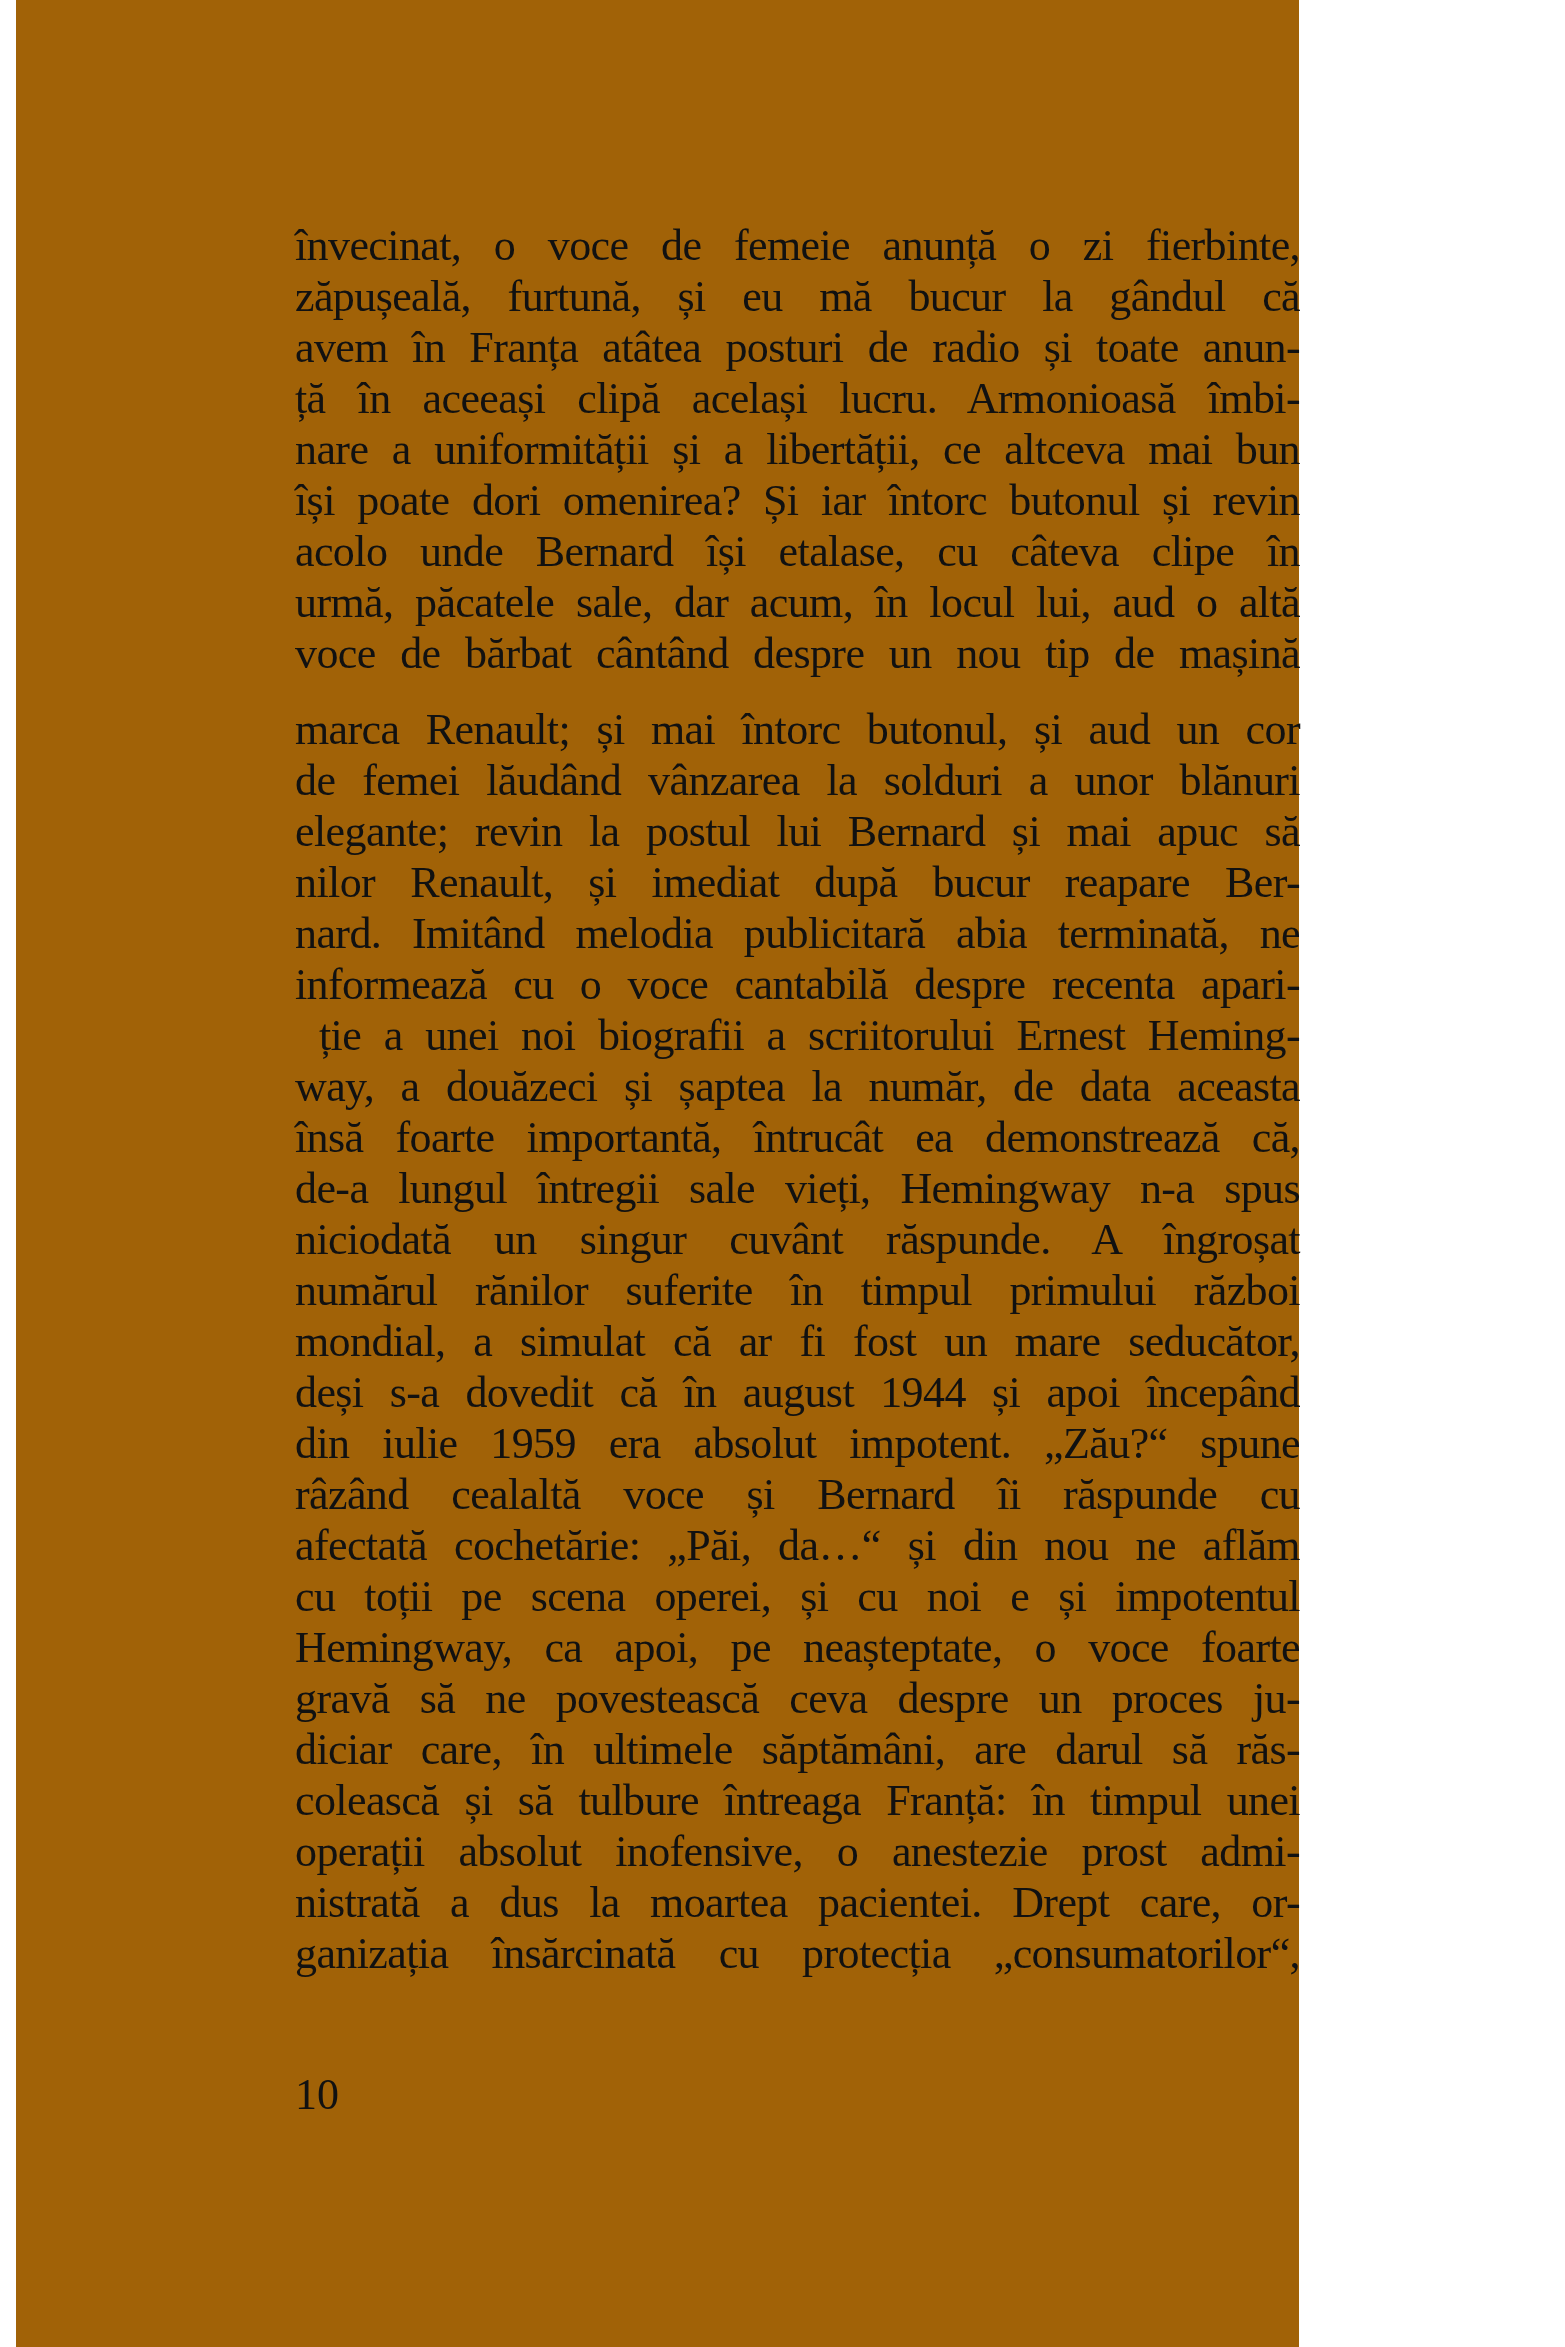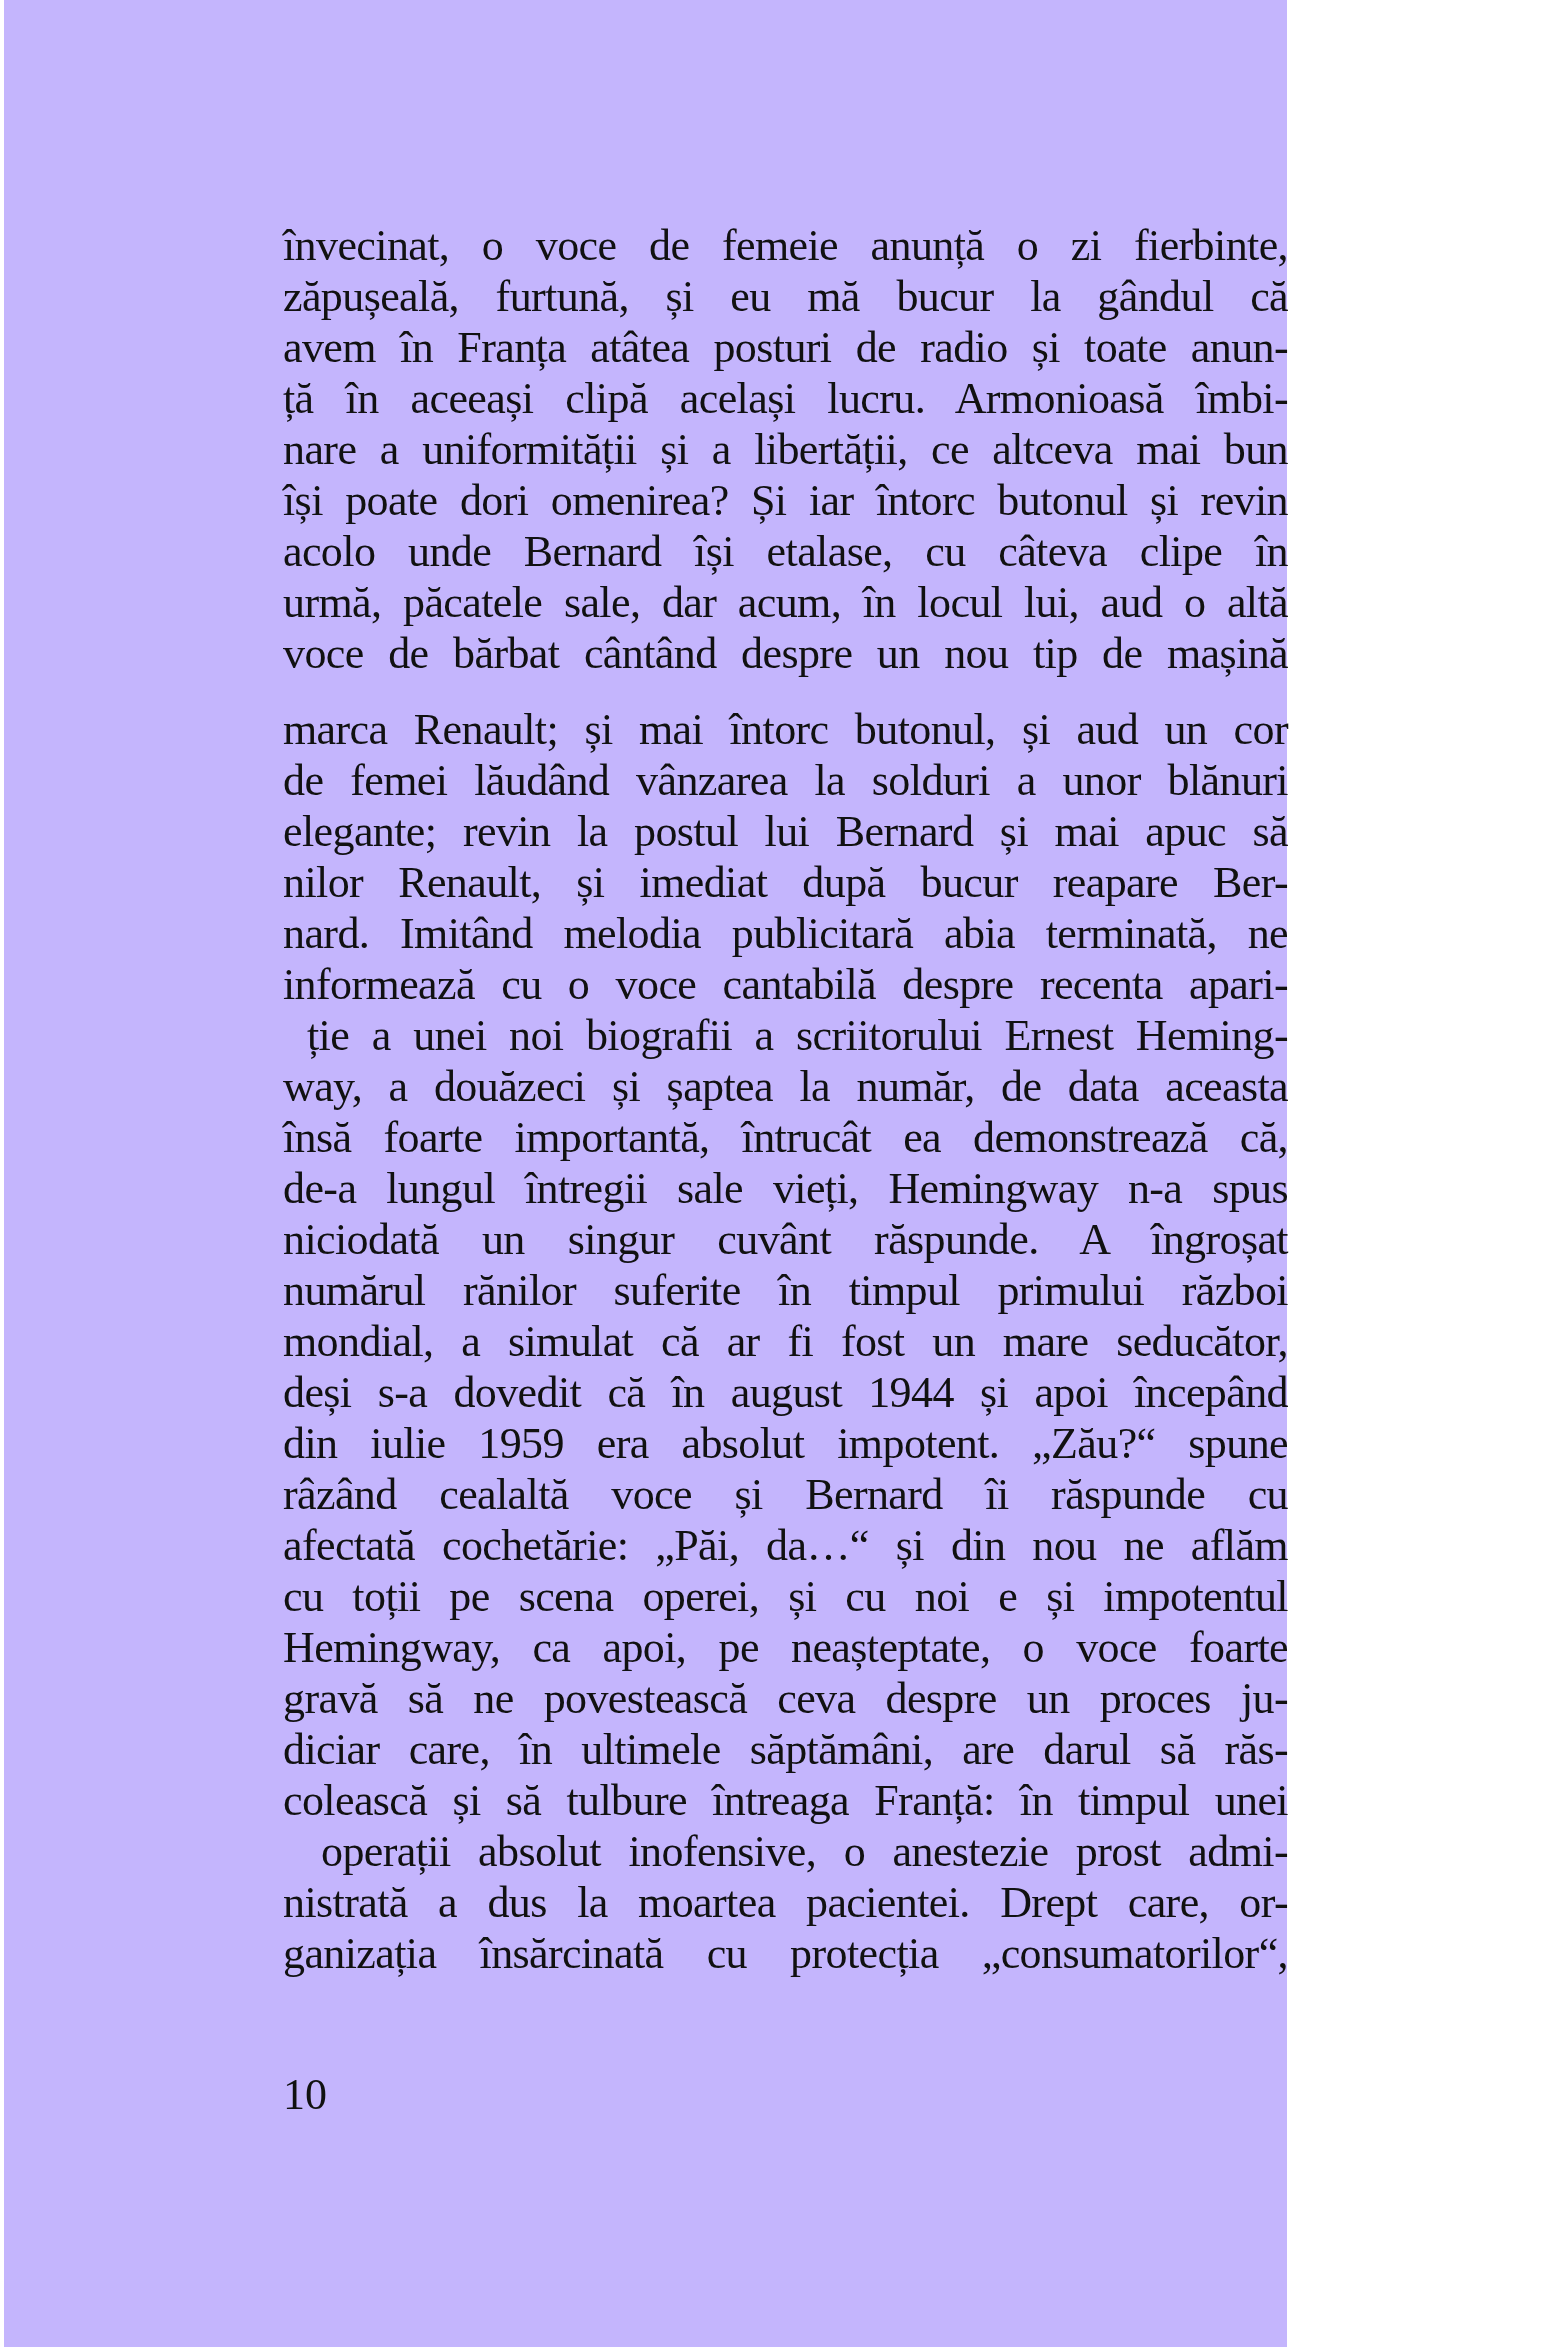--- a/index.html
+++ b/index.html
@@ -8,24 +8,24 @@
     background: #ffffff;
   }
   body {
     width: 1565px;
     height: 2348px;
     position: relative;
     overflow: hidden;
   }
   .page {
     position: absolute;
-    left: 4px; top: 0;
+    left: 16px; top: 0;
     width: 1283px;
     height: 2348px;
-    background: #c4b5fd;
+    background: #a16207;
   }
   .text-block {
     position: absolute;
     left: 279px;
     top: 220px;
     width: 1005px;
     font-family: "Liberation Serif", "DejaVu Serif", serif;
     color: #111111;
   }
   .line {
@@ -78,19 +78,19 @@
     <span class="line" style="display: block; text-align-last: justify;">mondial, a simulat că ar fi fost un mare seducător,</span>
     <span class="line" style="display: block; text-align-last: justify;">deși s-a dovedit că în august 1944 și apoi începând</span>
     <span class="line" style="display: block; text-align-last: justify;">din iulie 1959 era absolut impotent. „Zău?“ spune</span>
     <span class="line" style="display: block; text-align-last: justify;">râzând cealaltă voce și Bernard îi răspunde cu</span>
     <span class="line" style="display: block; text-align-last: justify;">afectată cochetărie: „Păi, da…“ și din nou ne aflăm</span>
     <span class="line" style="display: block; text-align-last: justify;">cu toții pe scena operei, și cu noi e și impotentul</span>
     <span class="line" style="display: block; text-align-last: justify;">Hemingway, ca apoi, pe neașteptate, o voce foarte</span>
     <span class="line" style="display: block; text-align-last: justify;">gravă să ne povestească ceva despre un proces ju-</span>
     <span class="line" style="display: block; text-align-last: justify;">diciar care, în ultimele săptămâni, are darul să răs-</span>
     <span class="line" style="display: block; text-align-last: justify;">colească și să tulbure întreaga Franță: în timpul unei</span>
-    <span class="line" style="display: block; text-align-last: justify; margin-left: 38px;">operații absolut inofensive, o anestezie prost admi-</span>
+    <span class="line" style="display: block; text-align-last: justify;">operații absolut inofensive, o anestezie prost admi-</span>
     <span class="line" style="display: block; text-align-last: justify;">nistrată a dus la moartea pacientei. Drept care, or-</span>
     <span class="line" style="display: block; text-align-last: justify;">ganizația însărcinată cu protecția „consumatorilor“,</span>
   </div>
   <div class="page-number">10</div>
 </div>
 
 
 </body></html>

